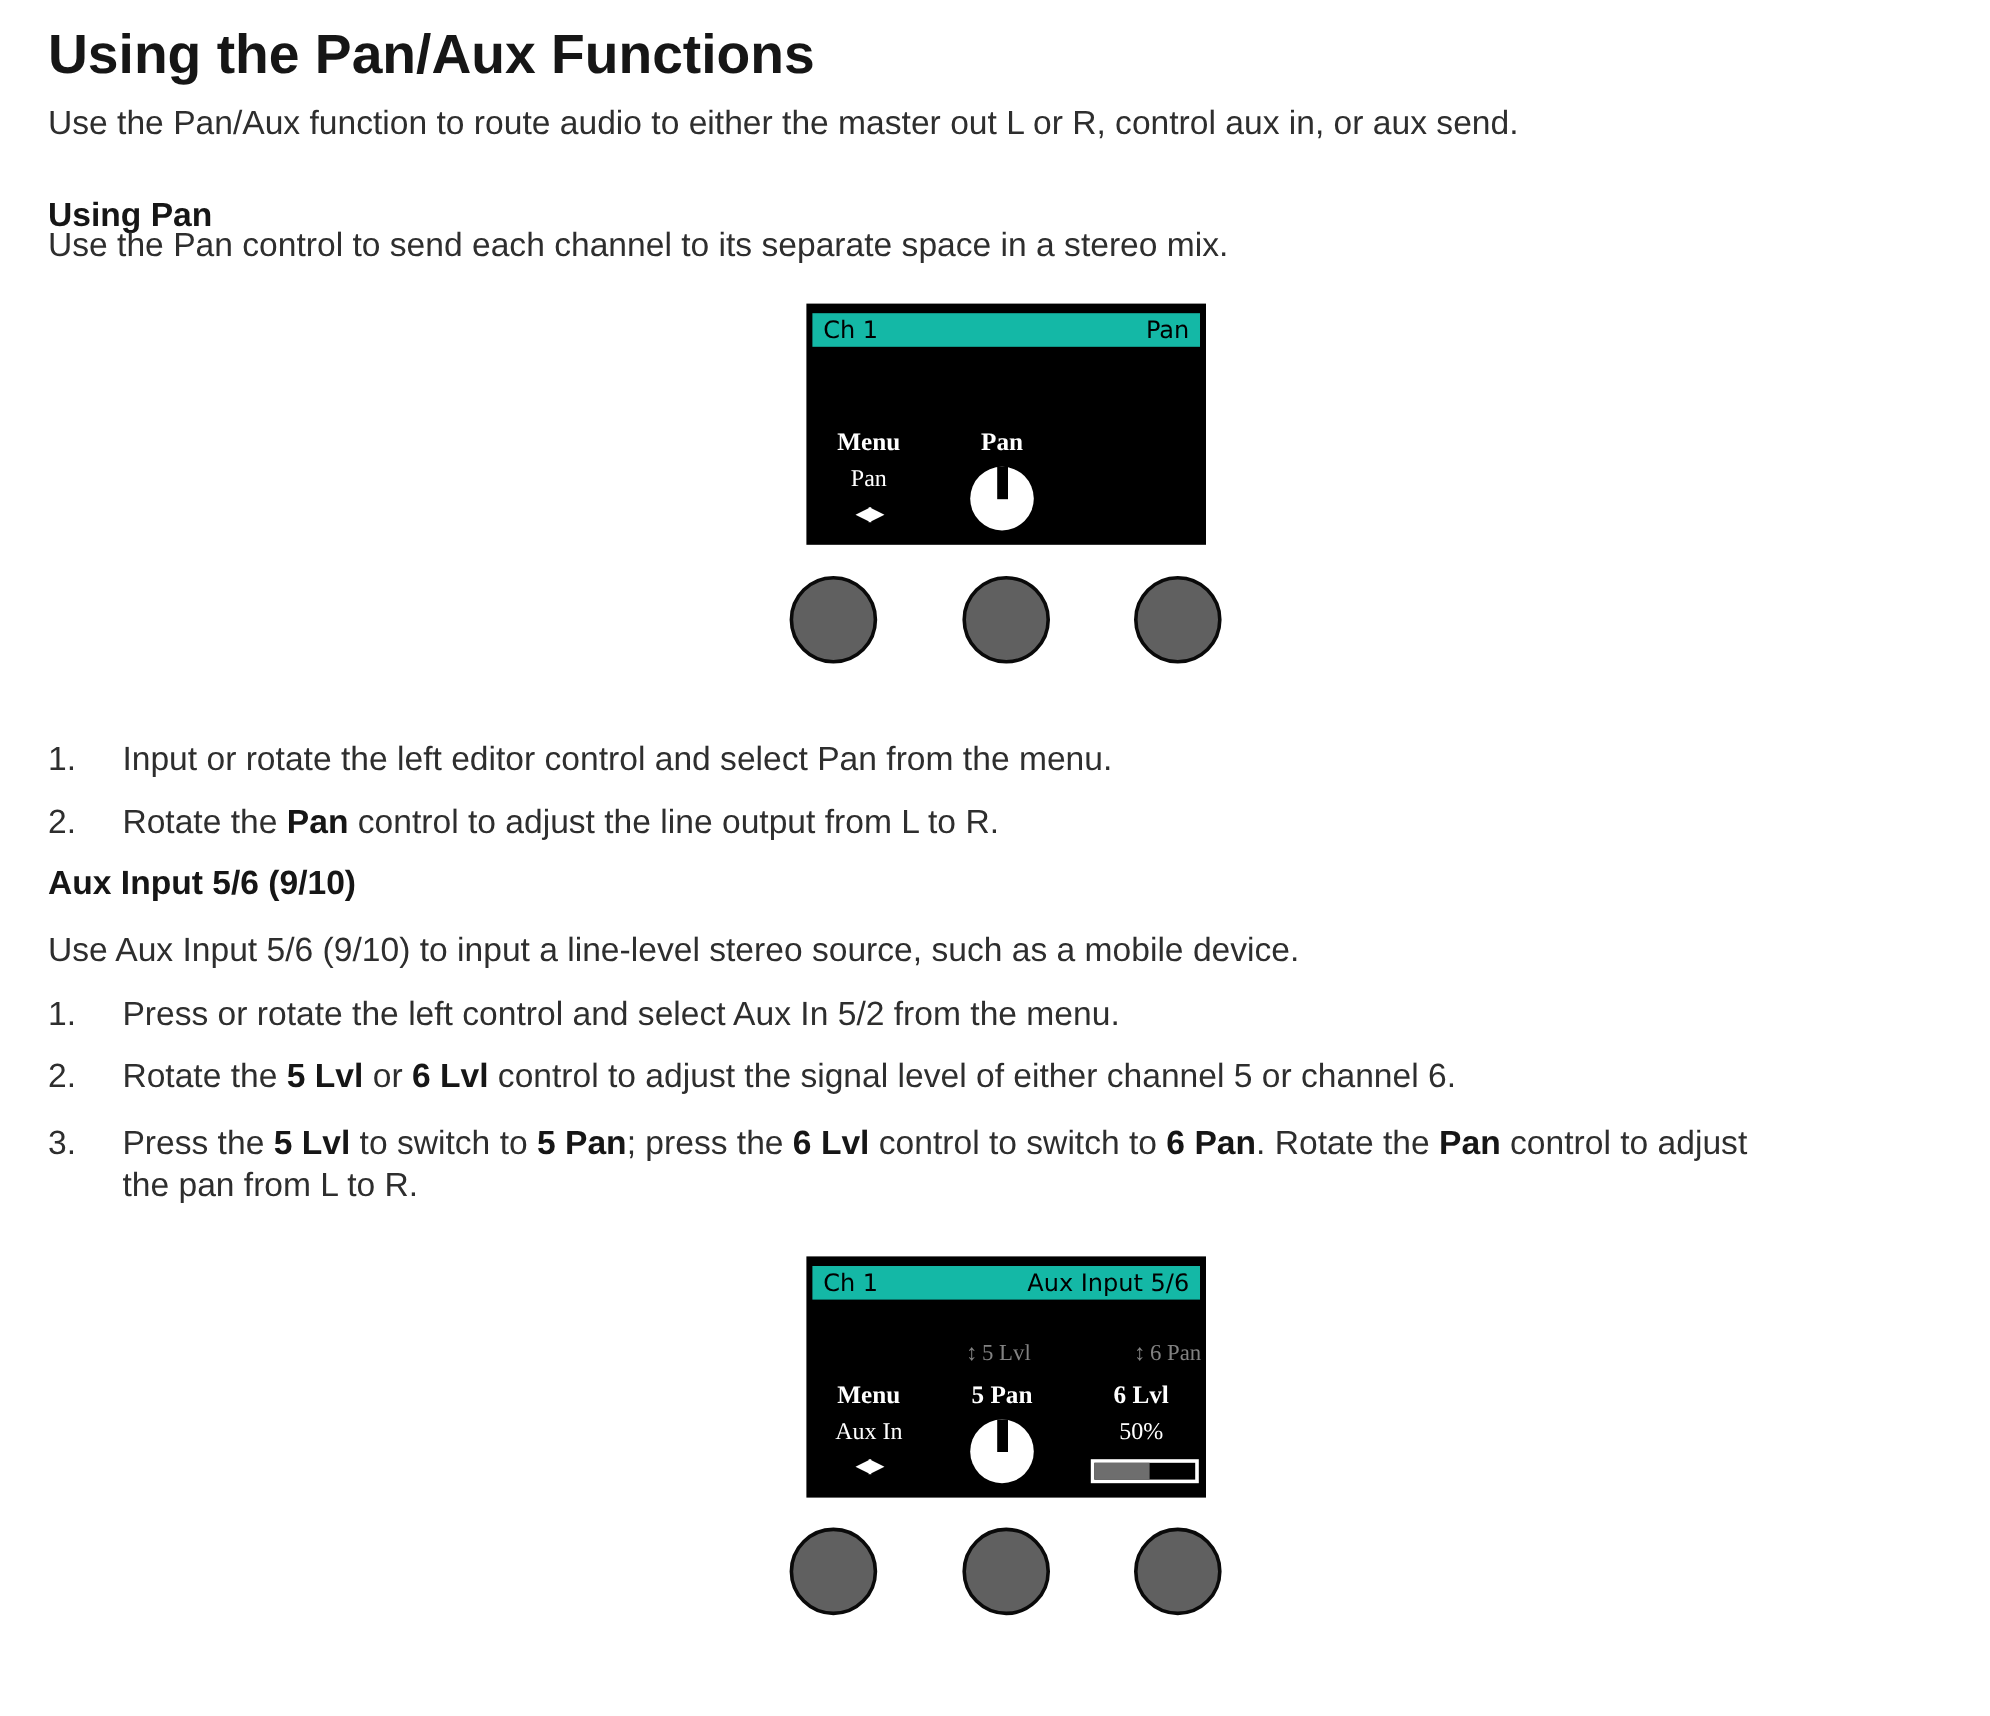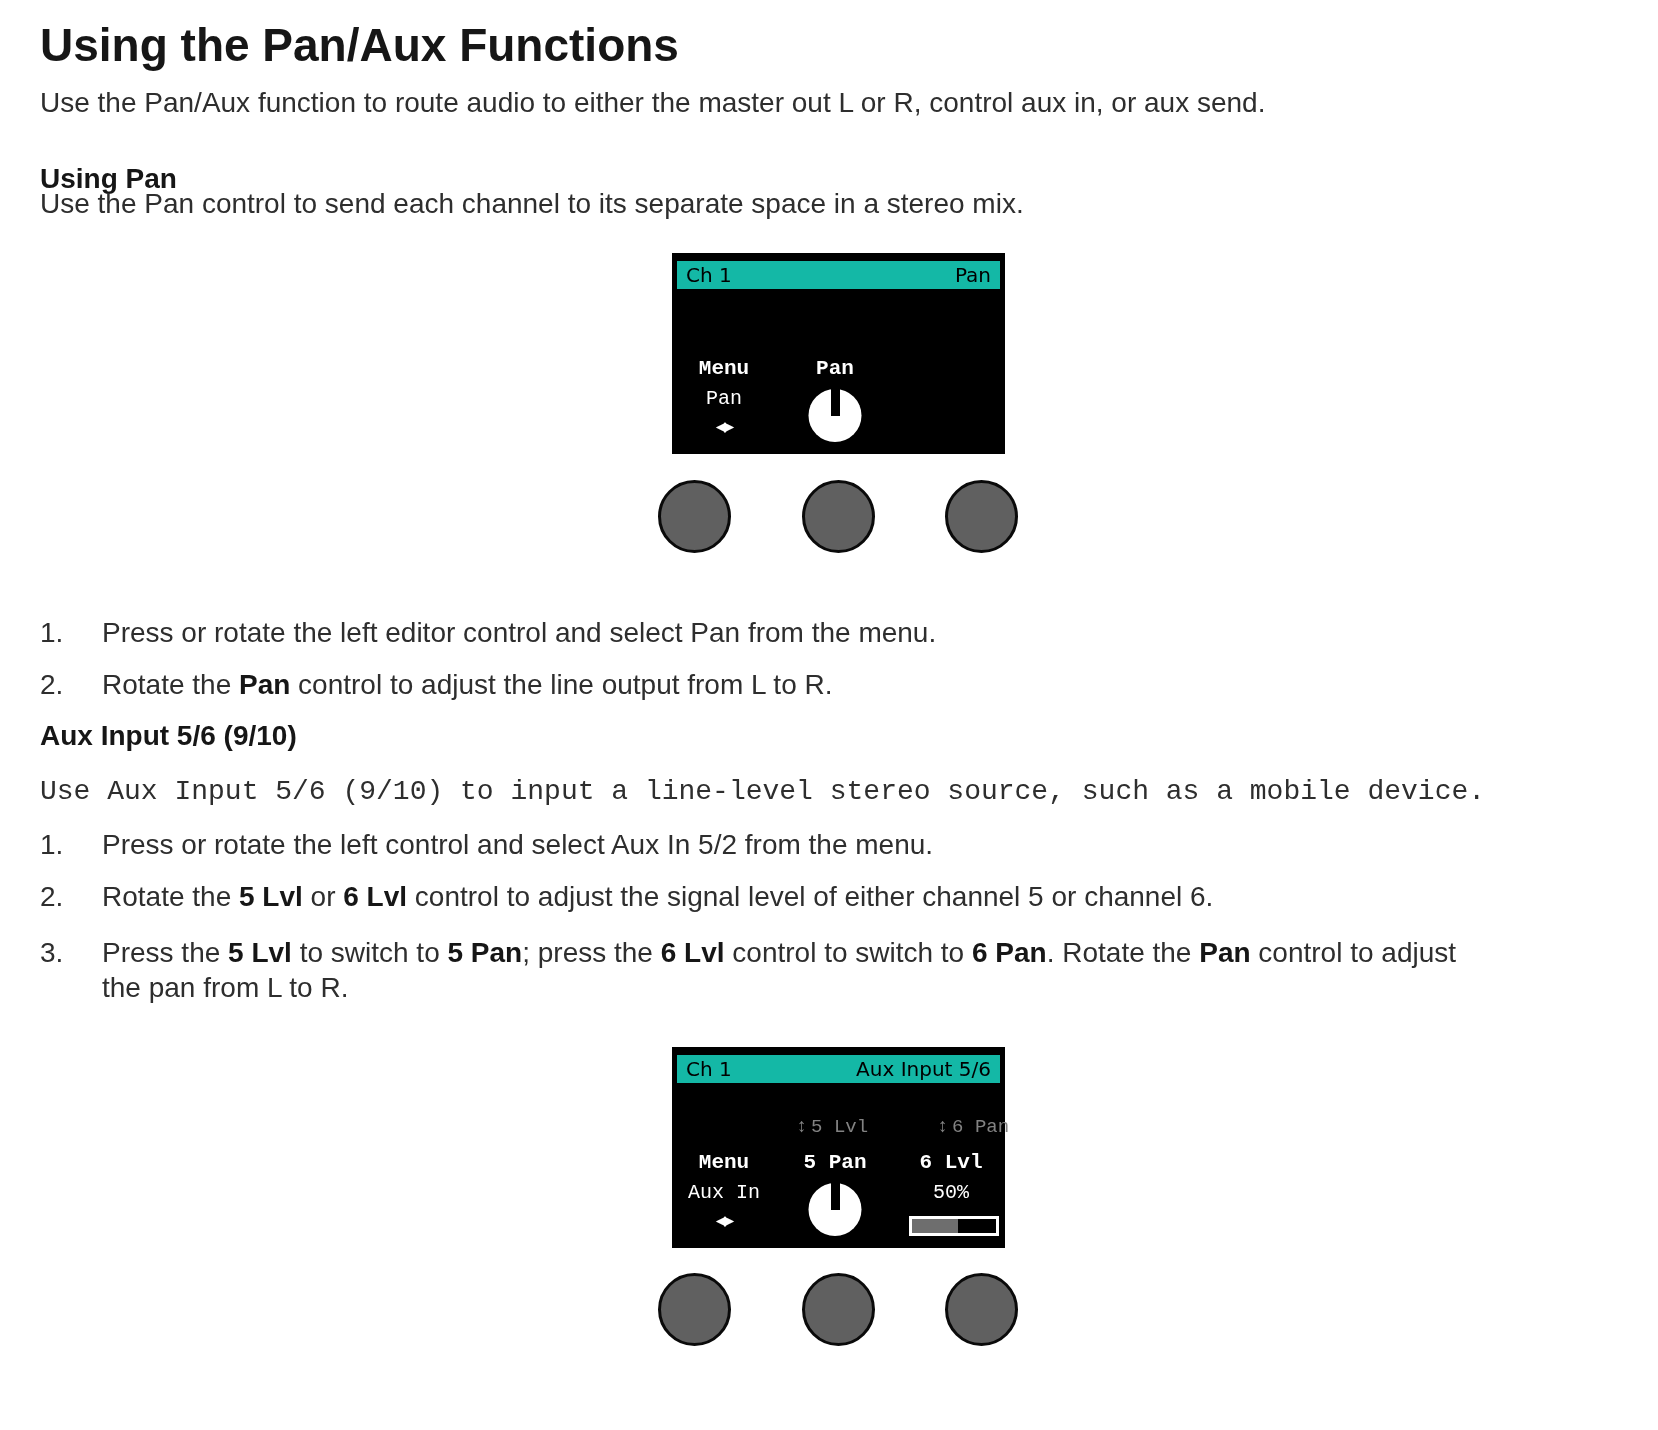--- a/index.html
+++ b/index.html
@@ -11,40 +11,40 @@
   .abs { position:absolute; }
 
   
   .h1   { left:40px; top:22px;  font-size:46px; font-weight:700; color:#161616; line-height:1; white-space:nowrap; }
   .body-text { font-size:28px; line-height:1; color:#2e2e2e; white-space:nowrap; }
   .h2   { font-size:28px; font-weight:700; color:#161616; line-height:1; white-space:nowrap; }
   .p1   { left:40px; top:89px;  }
   .h2a  { left:40px; top:135px;margin-top:30px; }
   .p2   { left:40px; top:190px; }
   .h2b  { left:40px; top:722px; }
-  .p3   { left:40px; top:778px;font-family:Liberation Mono, monospace; }
+  .p3   { left:40px; top:778px; }
 
   .step { left:40px; display:flex; font-size:28px; line-height:35px; color:#2e2e2e; width:1420px; }
   .step .num { flex:0 0 62px; }
   .step .txt { flex:1 1 auto; }
   .s1-0 { top:615px; } .s1-1 { top:667px; }
   .s2-0 { top:827px; } .s2-1 { top:879px; } .s2-2 { top:935px; }
   .step .txt span.b { font-weight:700; color:#161616; }
 
   
   .screen { left:672px; width:333px; height:201px; background:#000; }
   .screen-1 { top:253px; } .screen-2 { top:1047px; }
   .screen-header {
     position:absolute; left:5px; right:5px; top:8px; height:28px; background:#14b8a6;
     display:flex; justify-content:space-between; align-items:center; padding:0 9px;
     font-family:"DejaVu Sans", sans-serif; font-size:20px; color:#000; line-height:1;
   }
   .scr-txt {
     position:absolute; transform:translateX(-50%); color:#fff; white-space:nowrap;
-    font-family:Liberation Mono, monospace; line-height:1;text-align:center;
+    font-family:Liberation Serif, serif; line-height:1;text-align:center;
   }
   .lbl-bold { font-size:21px; font-weight:700; top:105px; }
   .lbl-reg  { font-size:20px; top:136px; }
   .lbl-dim  { font-size:19px; top:71px; color:#828282; }
   .arrows   { font-size:17px; letter-spacing:-2px; top:166px; }
   .c1 { left:52px; } .c2 { left:163px; } .c3 { left:279px; }
   .c2d { left:160px; } .c3d { left:277px;margin-left:24px; }
 
   .knob-icon {
     position:absolute; left:163px; top:136px; width:53px; height:53px;
@@ -88,21 +88,21 @@
   <span class="scr-txt arrows   c1">◀▶</span>
   <span class="scr-txt lbl-bold c2">Pan</span>
   <span class="knob-icon"></span>
 </div>
 <div class="abs knob kx1 ky1"></div>
 <div class="abs knob kx2 ky1"></div>
 <div class="abs knob kx3 ky1"></div>
 
 <div class="abs step s1-0">
   <span class="num">1.</span>
-  <span class="txt"><span>Press or rotate the left editor control and select Pan from the menu.</span></span>
+  <span class="txt"><span>Input or rotate the left editor control and select Pan from the menu.</span></span>
 </div>
 <div class="abs step s1-1">
   <span class="num">2.</span>
   <span class="txt"><span>Rotate the </span><span class="b">Pan</span><span> control to adjust the line output from L to R.</span></span>
 </div>
 
 <h2 class="abs h2 h2b">Aux Input 5/6 (9/10)</h2>
 <p class="abs body-text p3">Use Aux Input 5/6 (9/10) to input a line-level stereo source, such as a mobile device.</p>
 
 <div class="abs step s2-0">

